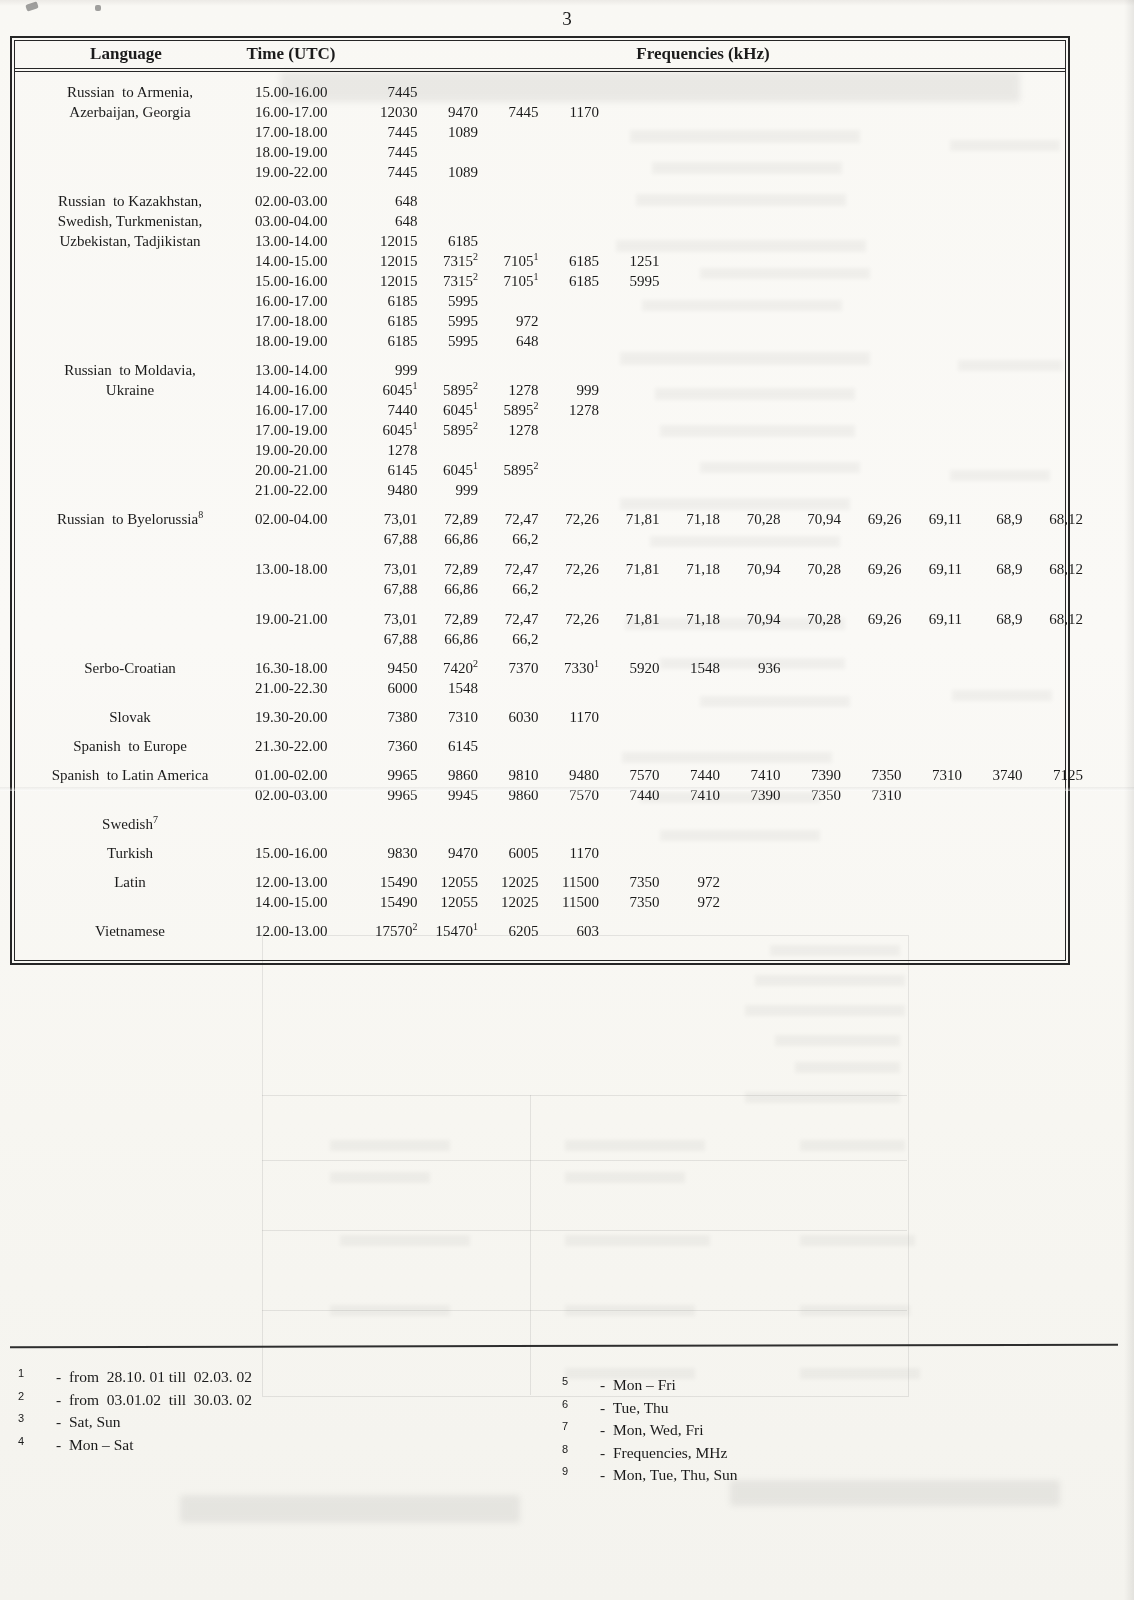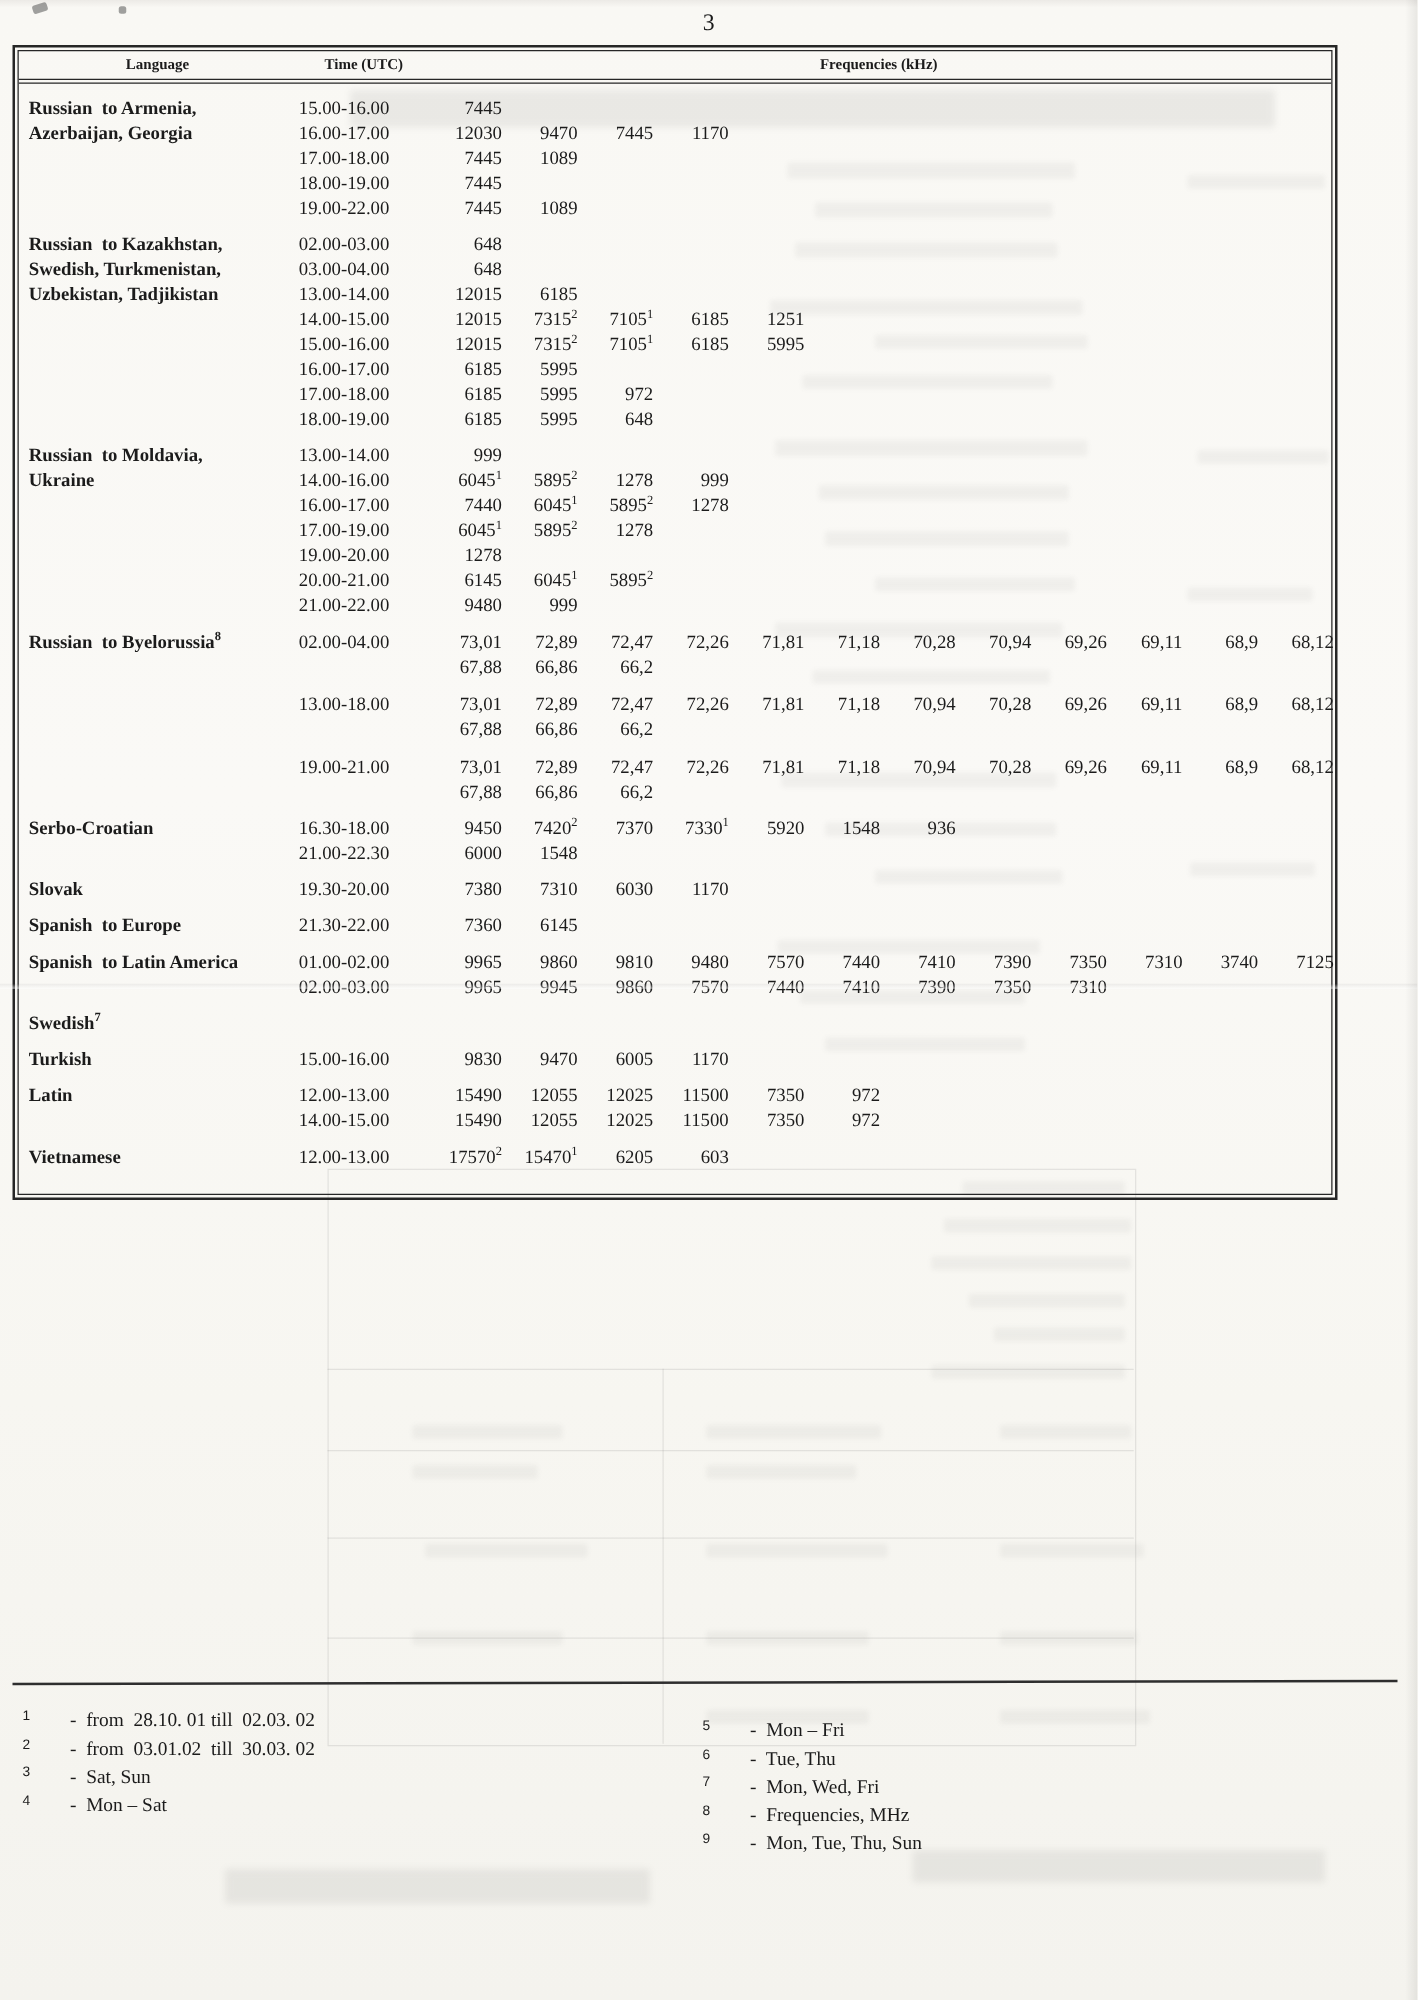--- a/index.html
+++ b/index.html
@@ -24,31 +24,31 @@
     font-size:19px;
   }
   
   .table-outer{
     position:absolute;left:10px;top:36px;width:1052px;
     border:2px solid #262626;padding:2px;background:transparent;
   }
   .table-inner{border:1px solid #262626;padding:0;}
   .thead{
     display:grid;grid-template-columns:222px 104px 1fr;
-    font-weight:bold;font-size:12px;
+    font-weight:bold;font-size:17px;
     padding:3px 0 4px 0;
     border-bottom:4px double #262626;
   }
   .th-language{text-align:center;}
   .th-time{text-align:center;padding-left:4px;}
   .th-freq{text-align:center;}
   .tbody{padding:10px 0 10px 0;}
   .group{display:grid;grid-template-columns:222px 1fr;margin-bottom:9px;}
-  .lang-cell{font-weight:bold;font-size:15px;line-height:20px;padding-left:8px;white-space:pre;}
-  .freq-row{display:grid;grid-template-columns:104px repeat(12,60.5px);font-size:15px;line-height:20px;}
+  .lang-cell{font-weight:normal;font-size:15px;line-height:20px;padding-left:8px;white-space:pre;text-align:center;}
+  .freq-row{display:grid;grid-template-columns:104px repeat(12,60.5px);font-size:15px;line-height:20px;margin-left:16px;}
   .time-cell{text-align:left;padding-left:2px;white-space:pre;}
   .freq-cell{text-align:right;white-space:pre;}
   .spacer{height:10px;}
   sup{font-size:10px;vertical-align:6px;line-height:0;}
   
   .fn-rule{
     position:absolute;left:10px;top:1345px;width:1108px;height:2px;background:#2e2e2e;
     transform:rotate(-0.12deg);
   }
   .footnotes{position:absolute;left:0;top:1366px;width:1134px;font-size:15.5px;}

